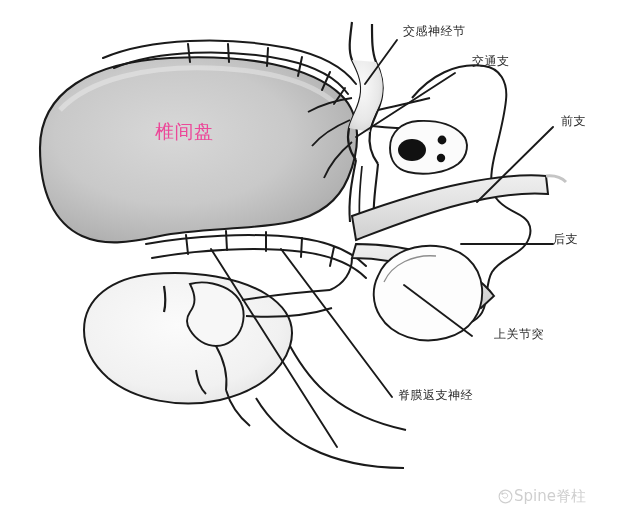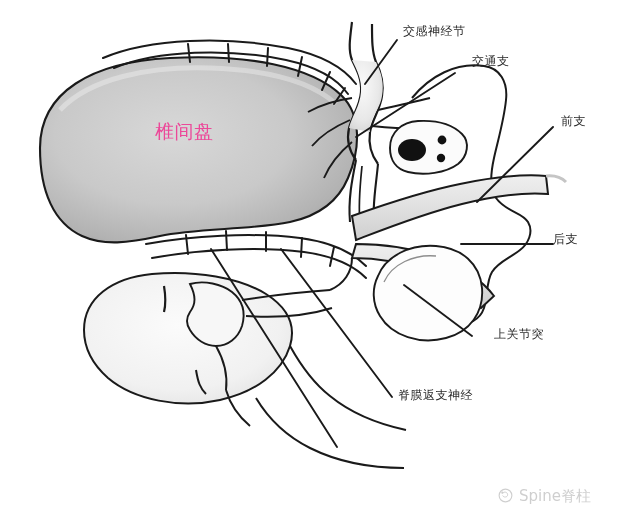--- a/index.html
+++ b/index.html
@@ -41,21 +41,21 @@
     left: 155px;
     top: 120px;
     font-size: 19px;
     color: #ec4899;
   }
   #watermark {
     position: absolute;
     left: 497px;
     top: 487px;
     display: flex;
-    gap: 5px;
+    align-items: center;
     opacity: 0.42;
   }
   #watermark .wm-text {
     font-size: 15px;
     color: #8d8d8d;
     font-family: "DejaVu Sans", "Liberation Sans", sans-serif;
     white-space: nowrap;
   }
   #watermark .wm-logo {
     width: 17px;

